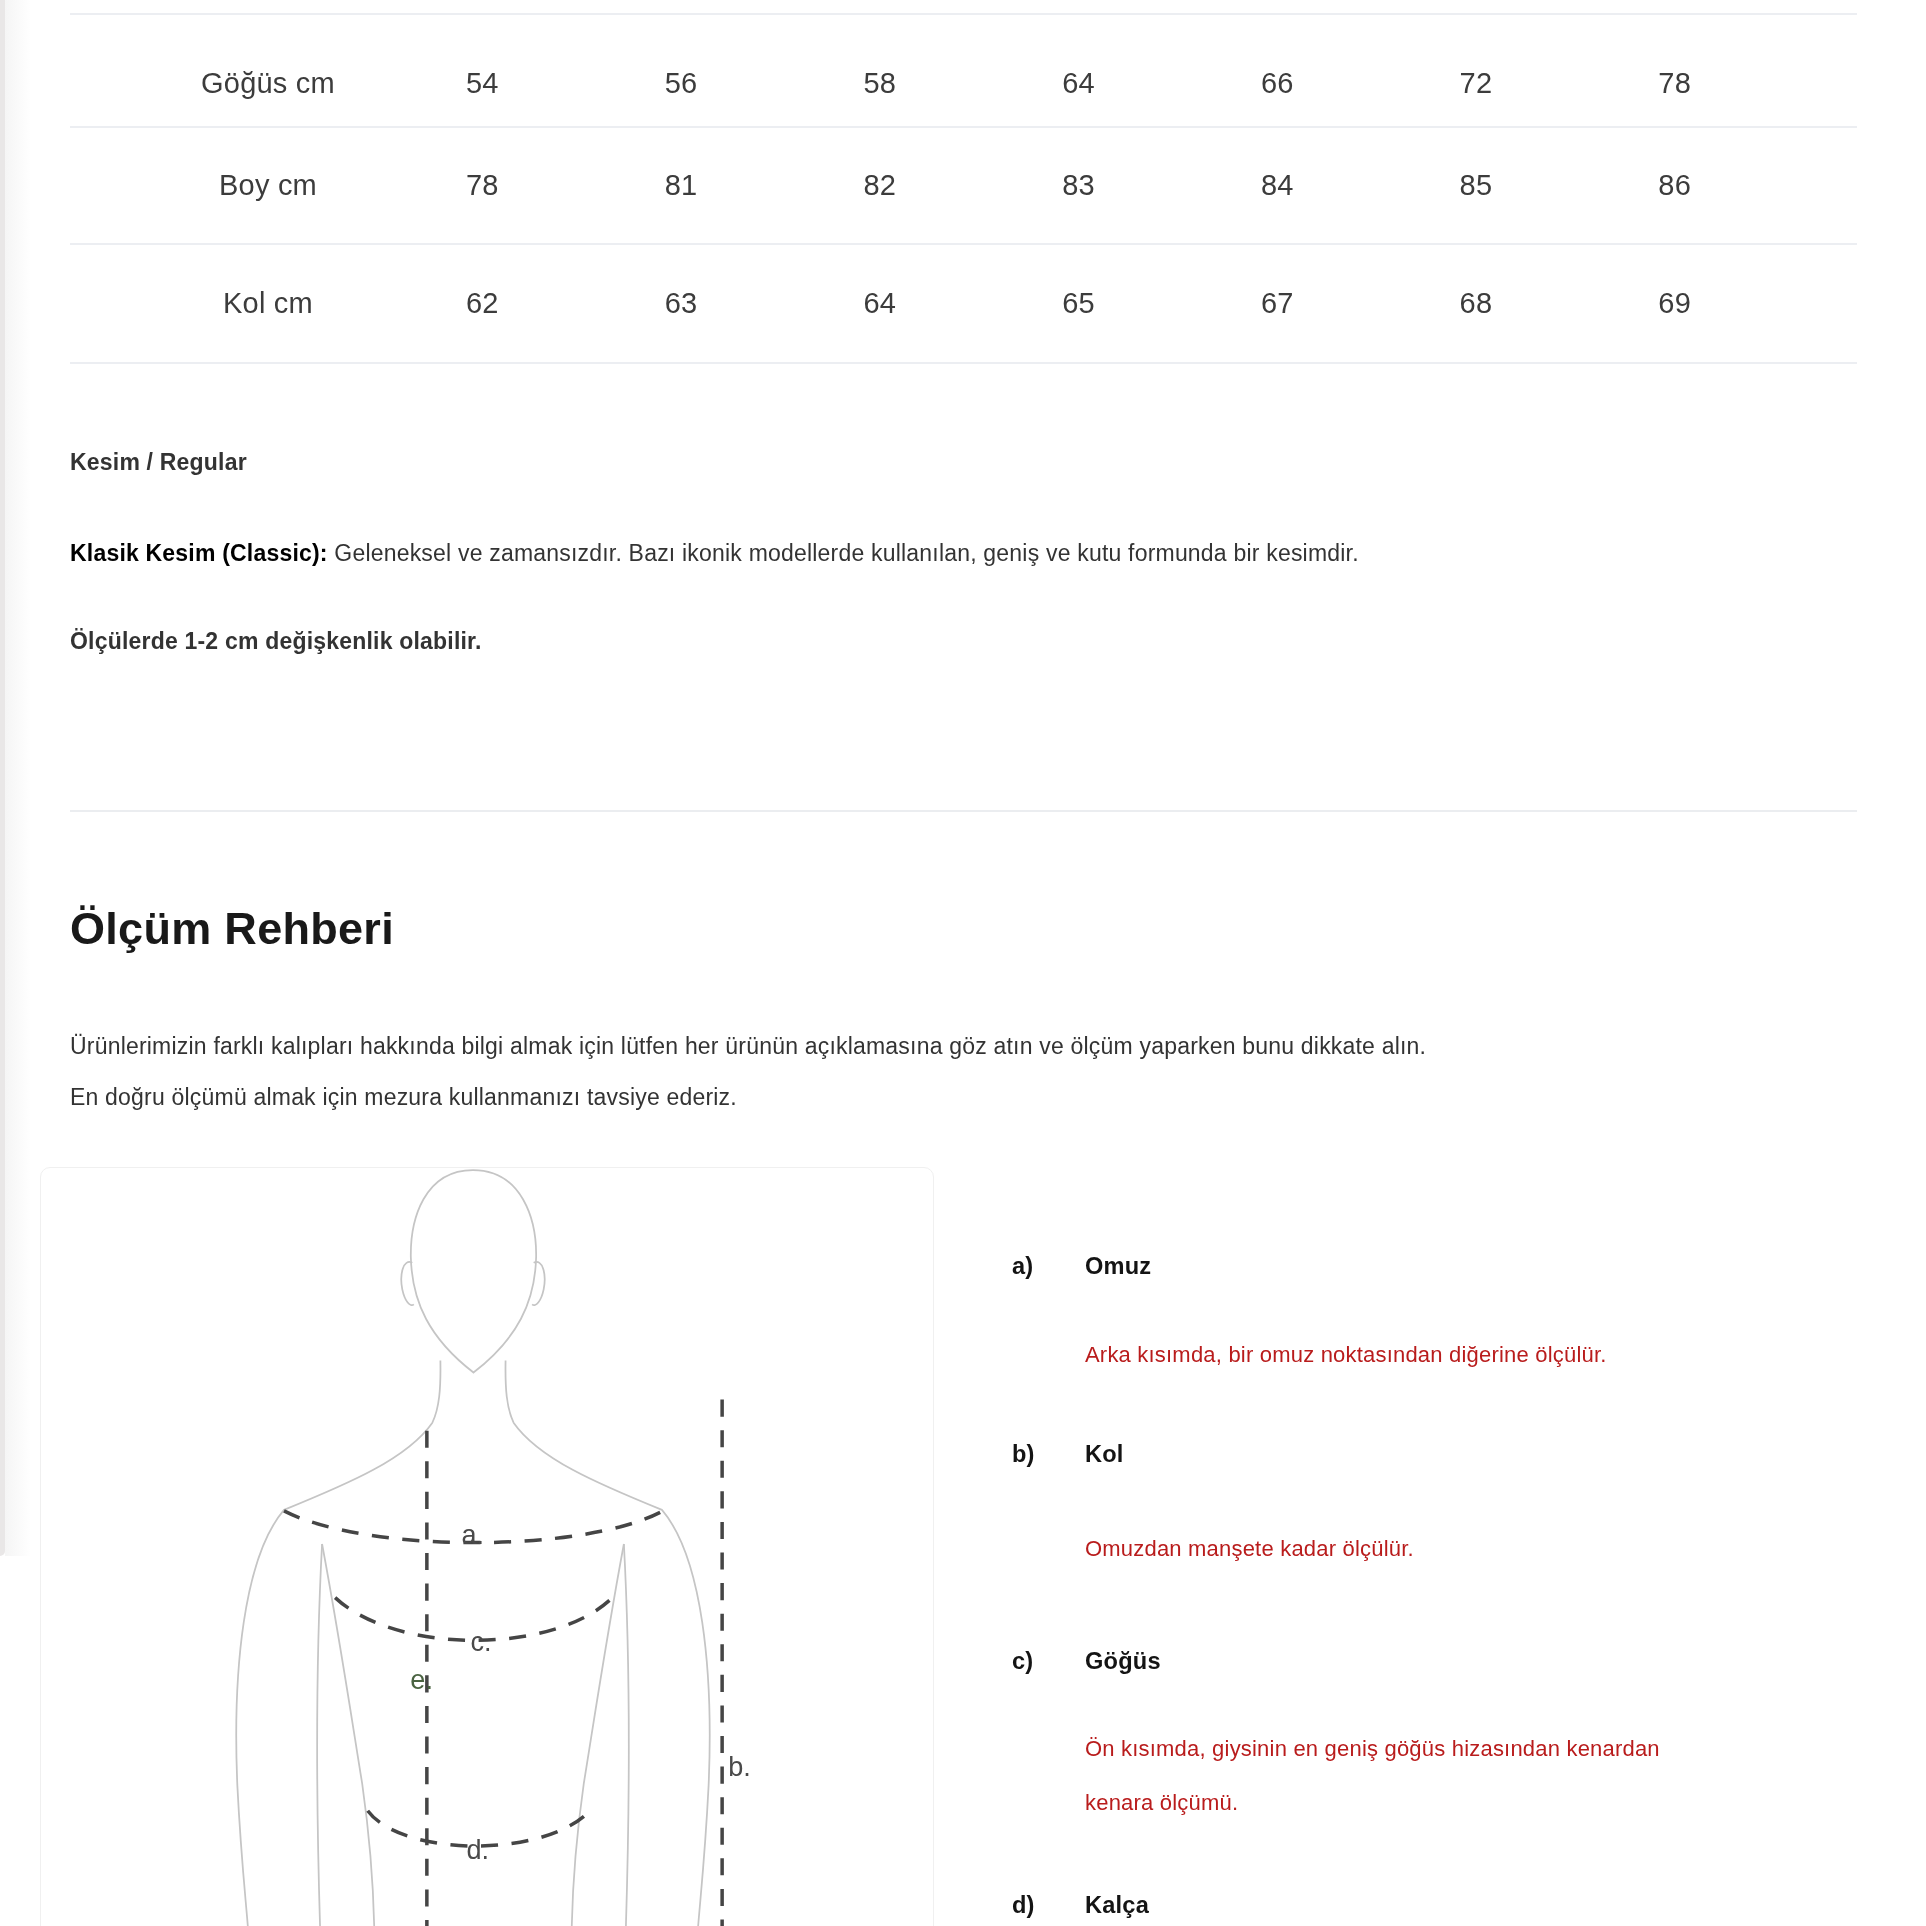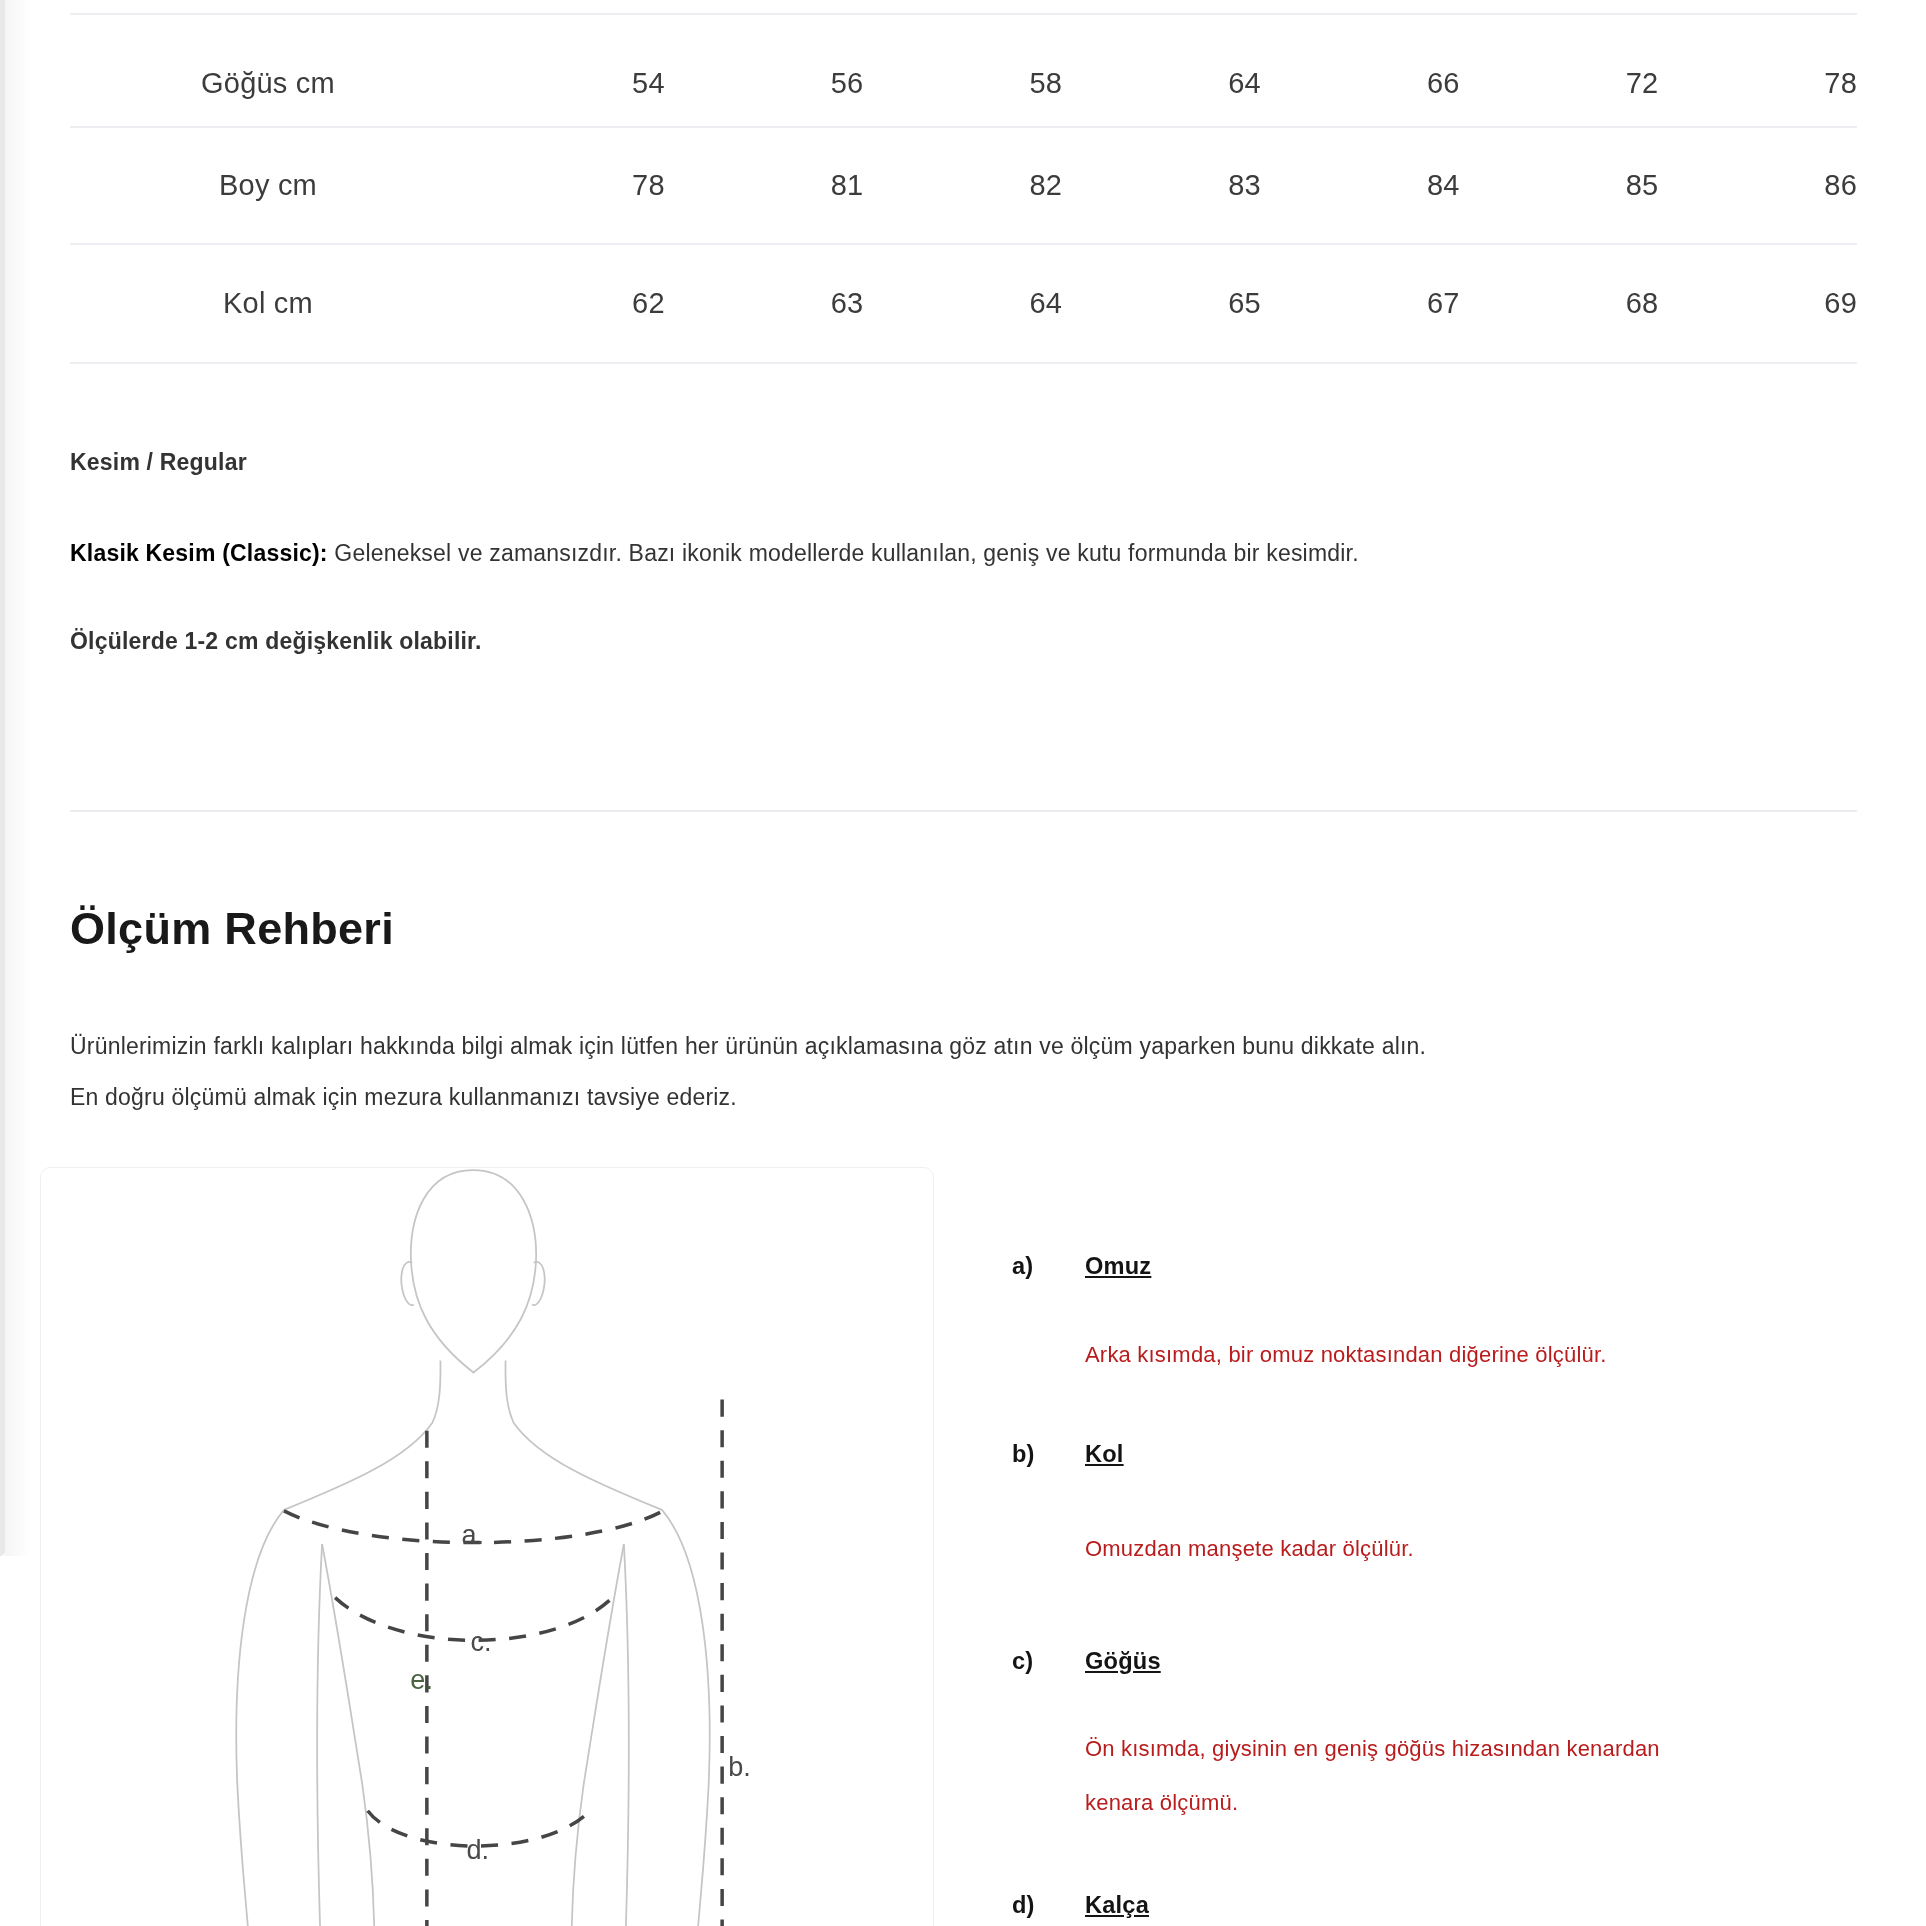--- a/index.html
+++ b/index.html
@@ -8,34 +8,34 @@
     font-family:"Liberation Sans", sans-serif;color:#2e2e2e;letter-spacing:0.2px;
   }
   
   .page-edge{position:absolute;left:0;top:0;width:5px;height:1556px;background:#e9e7e7;border-radius:0 0 5px 0;}
   .edge-shadow{position:absolute;left:5px;top:0;width:26px;height:1556px;
     background:linear-gradient(to right, rgba(60,60,60,0.05), rgba(60,60,60,0));}
   
   .tline{position:absolute;left:70px;width:1787px;height:1.5px;background:#eceef2;}
   .trow{position:absolute;left:70px;width:1787px;display:flex;align-items:center;}
   .trow .lab{width:396px;text-align:center;font-size:29px;color:#3c3c3c;}
-  .trow .val{flex:1;text-align:right;font-size:29px;color:#3c3c3c;}
+  .trow .val{flex:1;text-align:left;font-size:29px;color:#3c3c3c;}
   
   .b{font-weight:700;color:#000000;}
   .fitline{position:absolute;left:70px;font-size:23px;color:#333333;white-space:nowrap;}
   .divider{position:absolute;left:70px;top:810px;width:1787px;height:1.5px;background:#ebedf0;}
   .h2{position:absolute;left:70px;top:903px;font-size:45px;font-weight:700;color:#191919;letter-spacing:0.3px;}
   .intro{position:absolute;left:70px;font-size:23px;color:#333333;white-space:nowrap;}
   
   .figcard{position:absolute;left:40px;top:1167px;width:892px;height:803px;
     background:#ffffff;border:1px solid #f0f0f0;border-radius:10px;}
   .figsvg{position:absolute;left:0;top:1164px;width:963px;height:762px;}
   
   .gkey{position:absolute;left:1012px;font-size:23.6px;font-weight:700;color:#141414;white-space:nowrap;}
-  .gtitle{position:absolute;left:1085px;font-size:23.6px;font-weight:700;color:#141414;white-space:nowrap;text-decoration:underline;}
+  .gtitle{position:absolute;left:1085px;font-size:23.6px;font-weight:700;color:#141414;white-space:nowrap;}
   .gdesc{position:absolute;left:1085px;font-size:22px;color:#b91c1c;white-space:nowrap;}
 </style>
 </head>
 <body>
 
 <div class="page">
 
   <div class="page-edge"></div>
   <div class="edge-shadow"></div>
 

